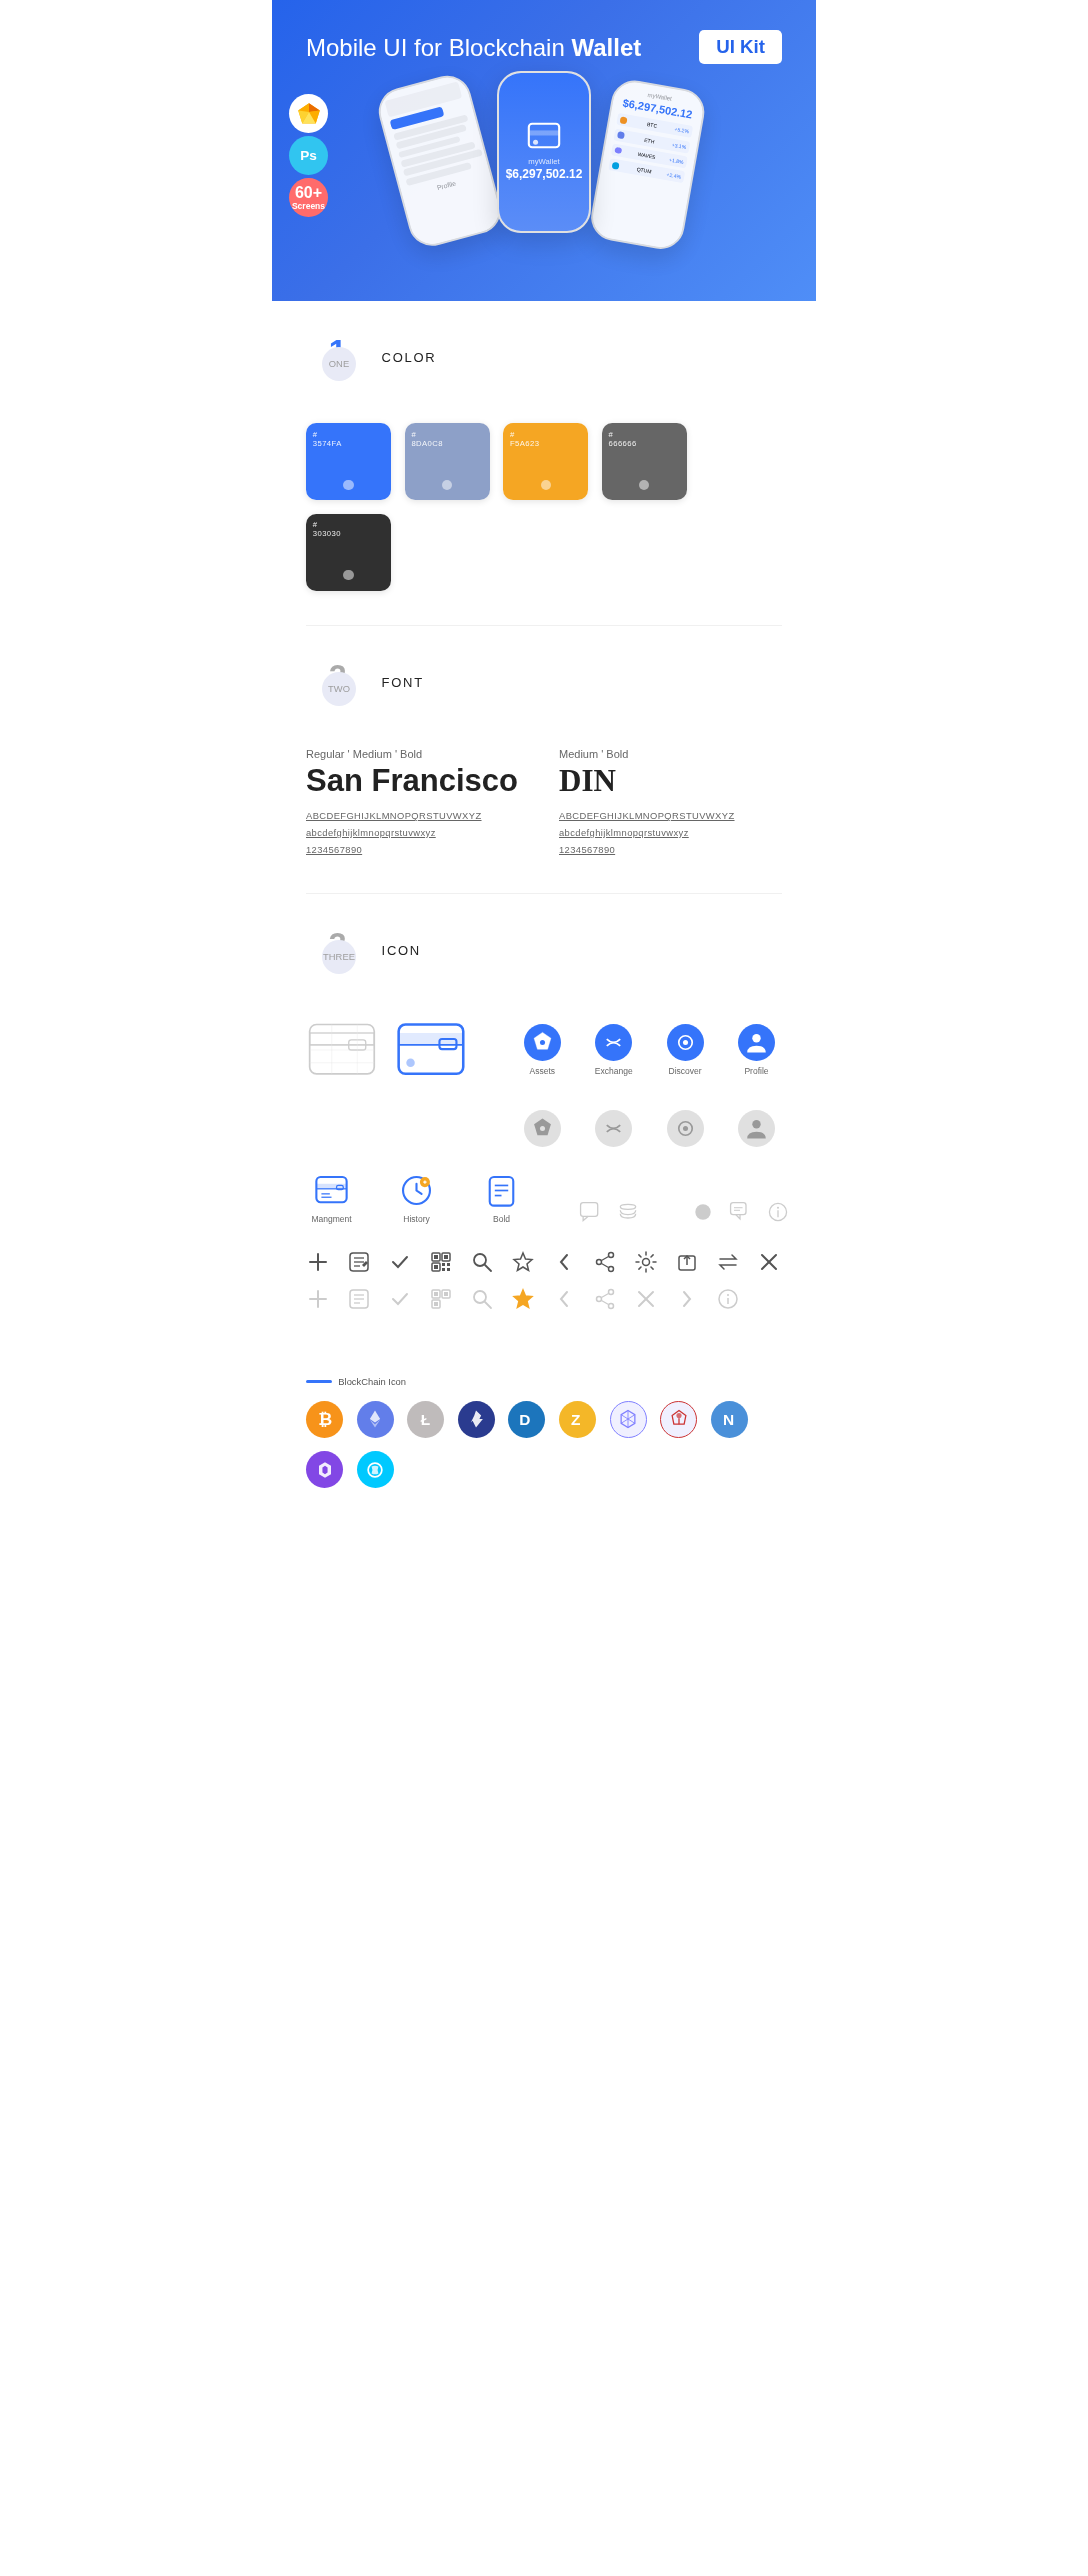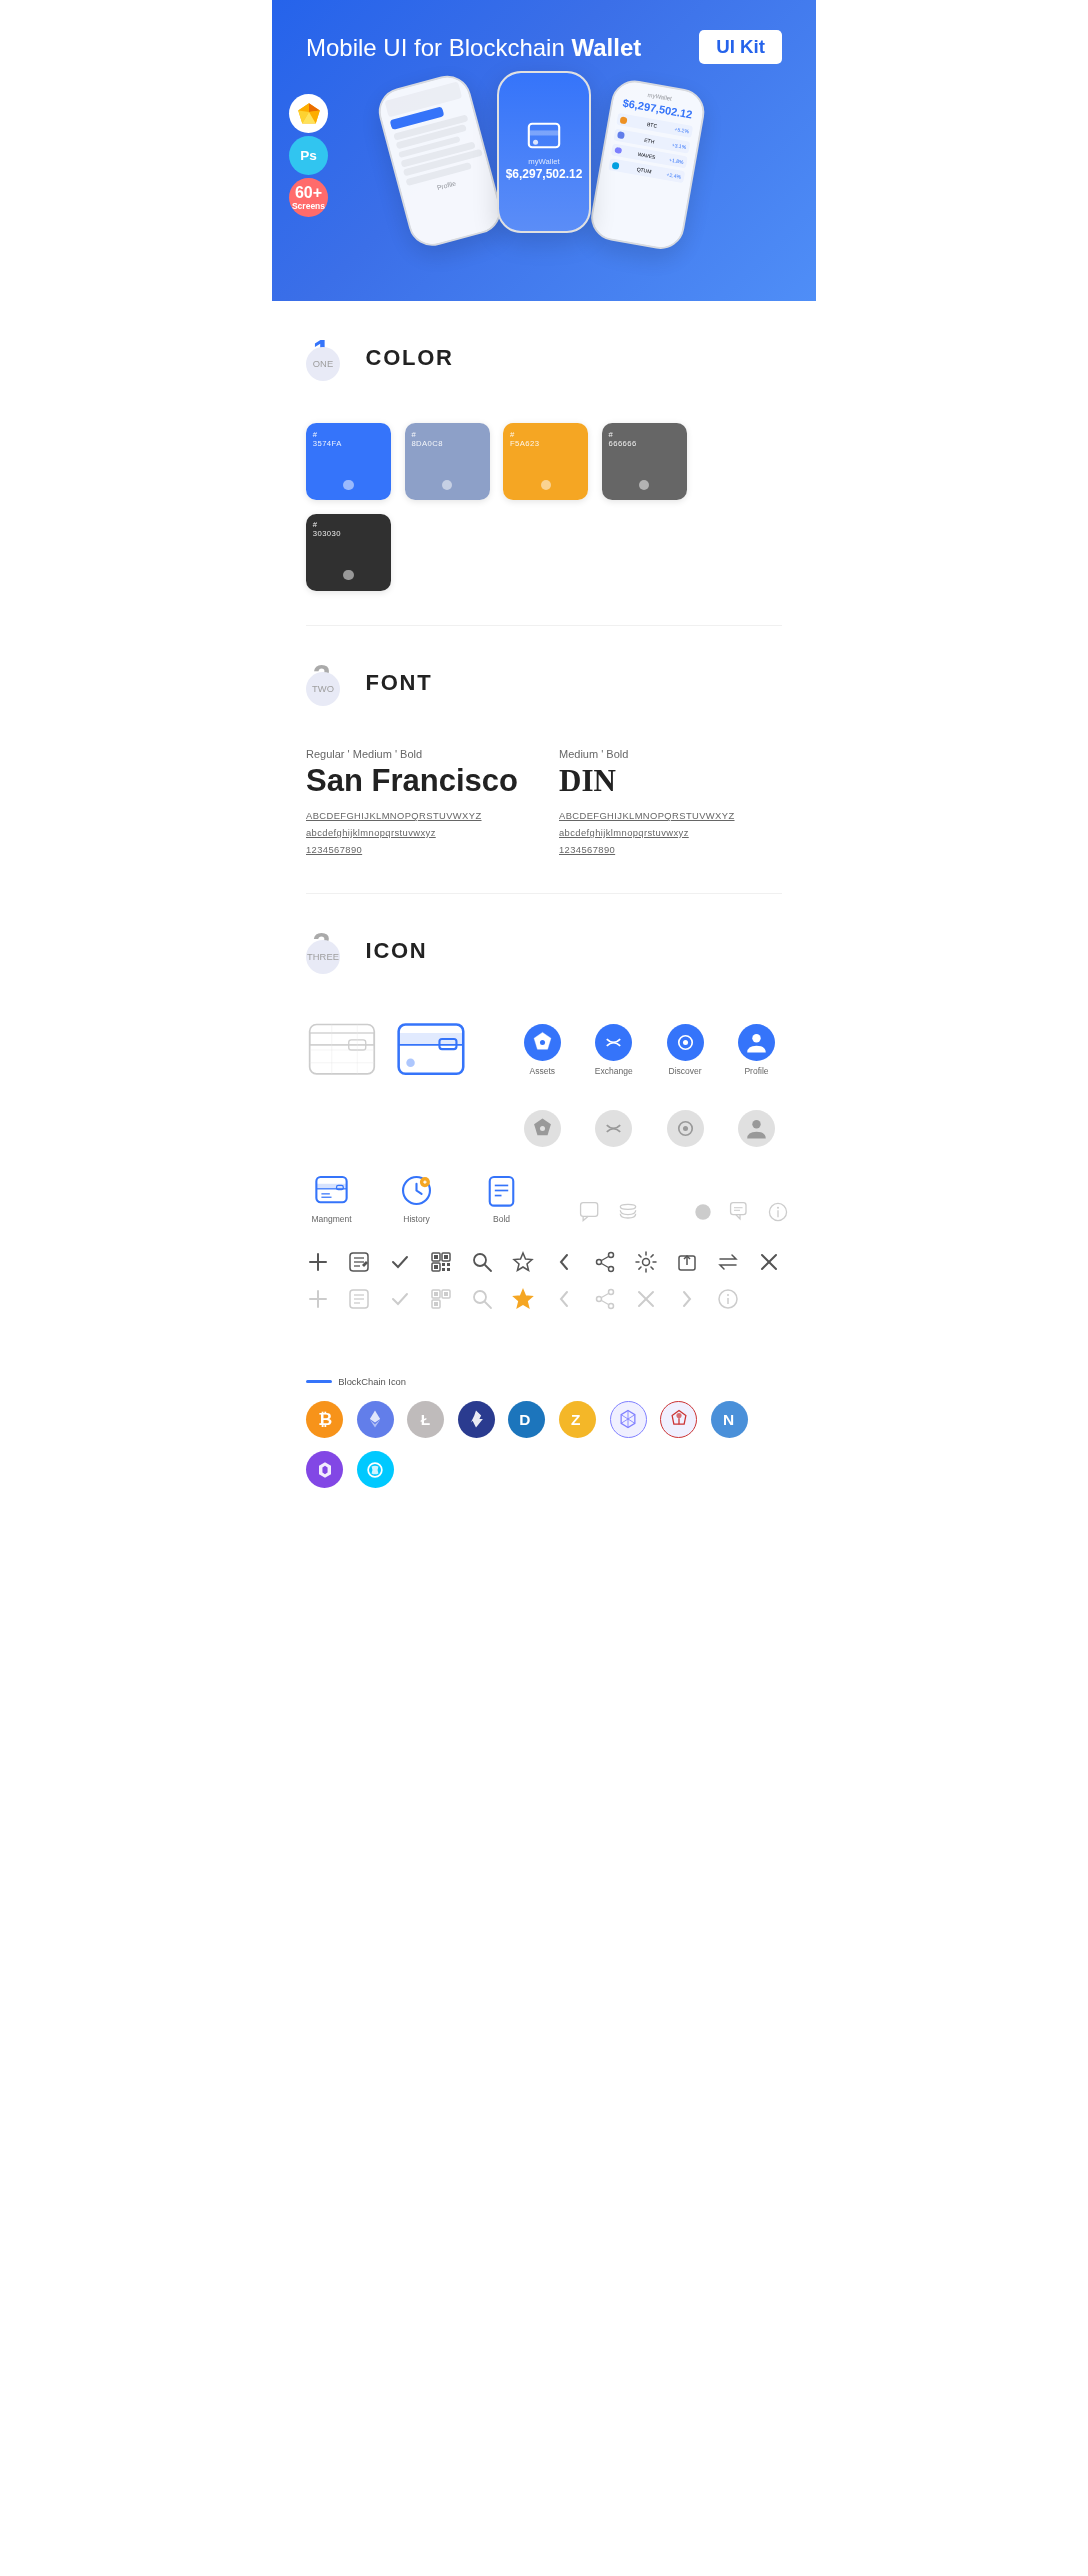--- a/index.html
+++ b/index.html
@@ -72,20 +72,21 @@
 
     
     .section {
       padding: 34px 34px 17px;
     }
     .section-header {
       display: flex;
       align-items: center;
       gap: 13.6px;
       margin-bottom: 25.5px;
+      margin-left: 16px;
     }
     .section-number {
       position: relative;
       width: 46px;
       height: 46px;
     }
     .section-num-circle {
       width: 34px; height: 34px;
       background: #e8eaf6;
       border-radius: 50%;
@@ -98,22 +99,22 @@
     }
     .section-num-big {
       font-size: 32px;
       font-weight: 700;
       color: #3574FA;
       position: absolute;
       top: 0; left: 6.8px;
       line-height: 1;
     }
     .section-title {
-      font-size: 22px;
-      font-weight: 700;
+      font-size: 13px;
+      font-weight: 400;
       color: #222;
       letter-spacing: 1.7px;
     }
 
     
     .color-swatches {
       display: flex;
       gap: 13.6px;
       flex-wrap: wrap;
       padding: 0 34px 34px;

